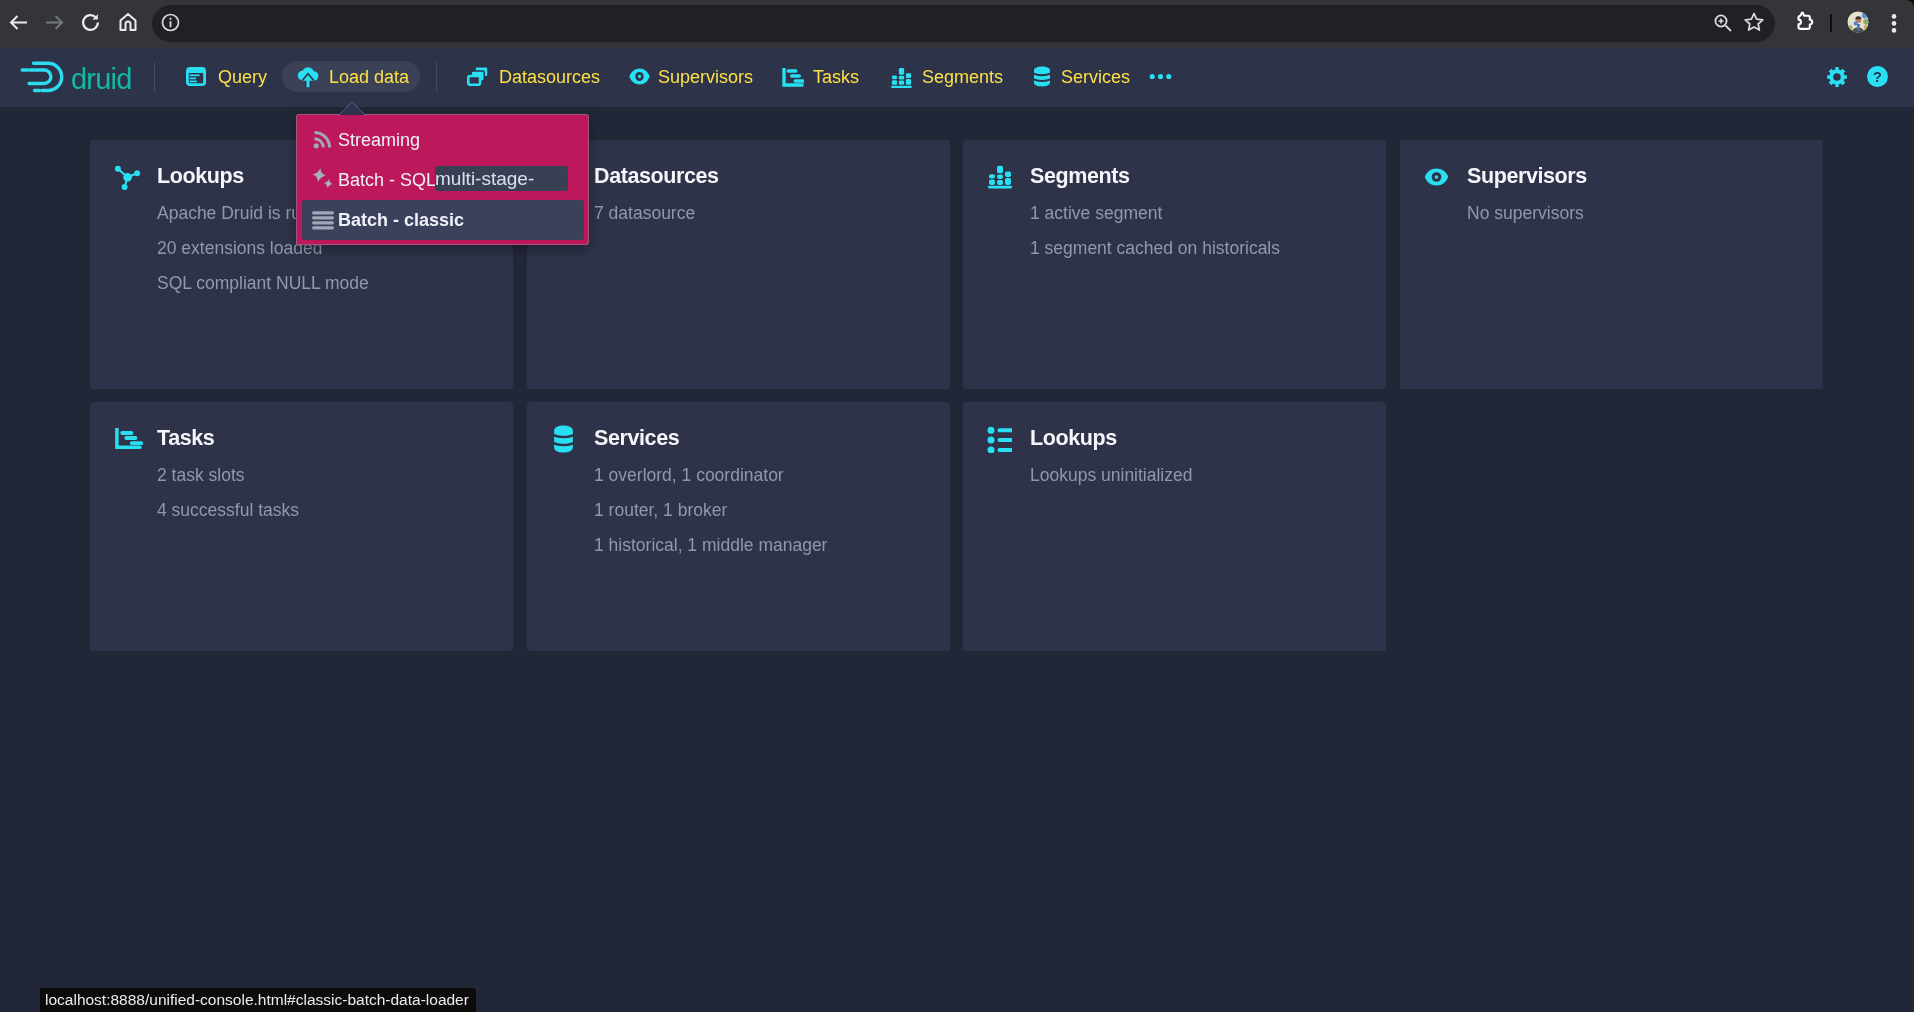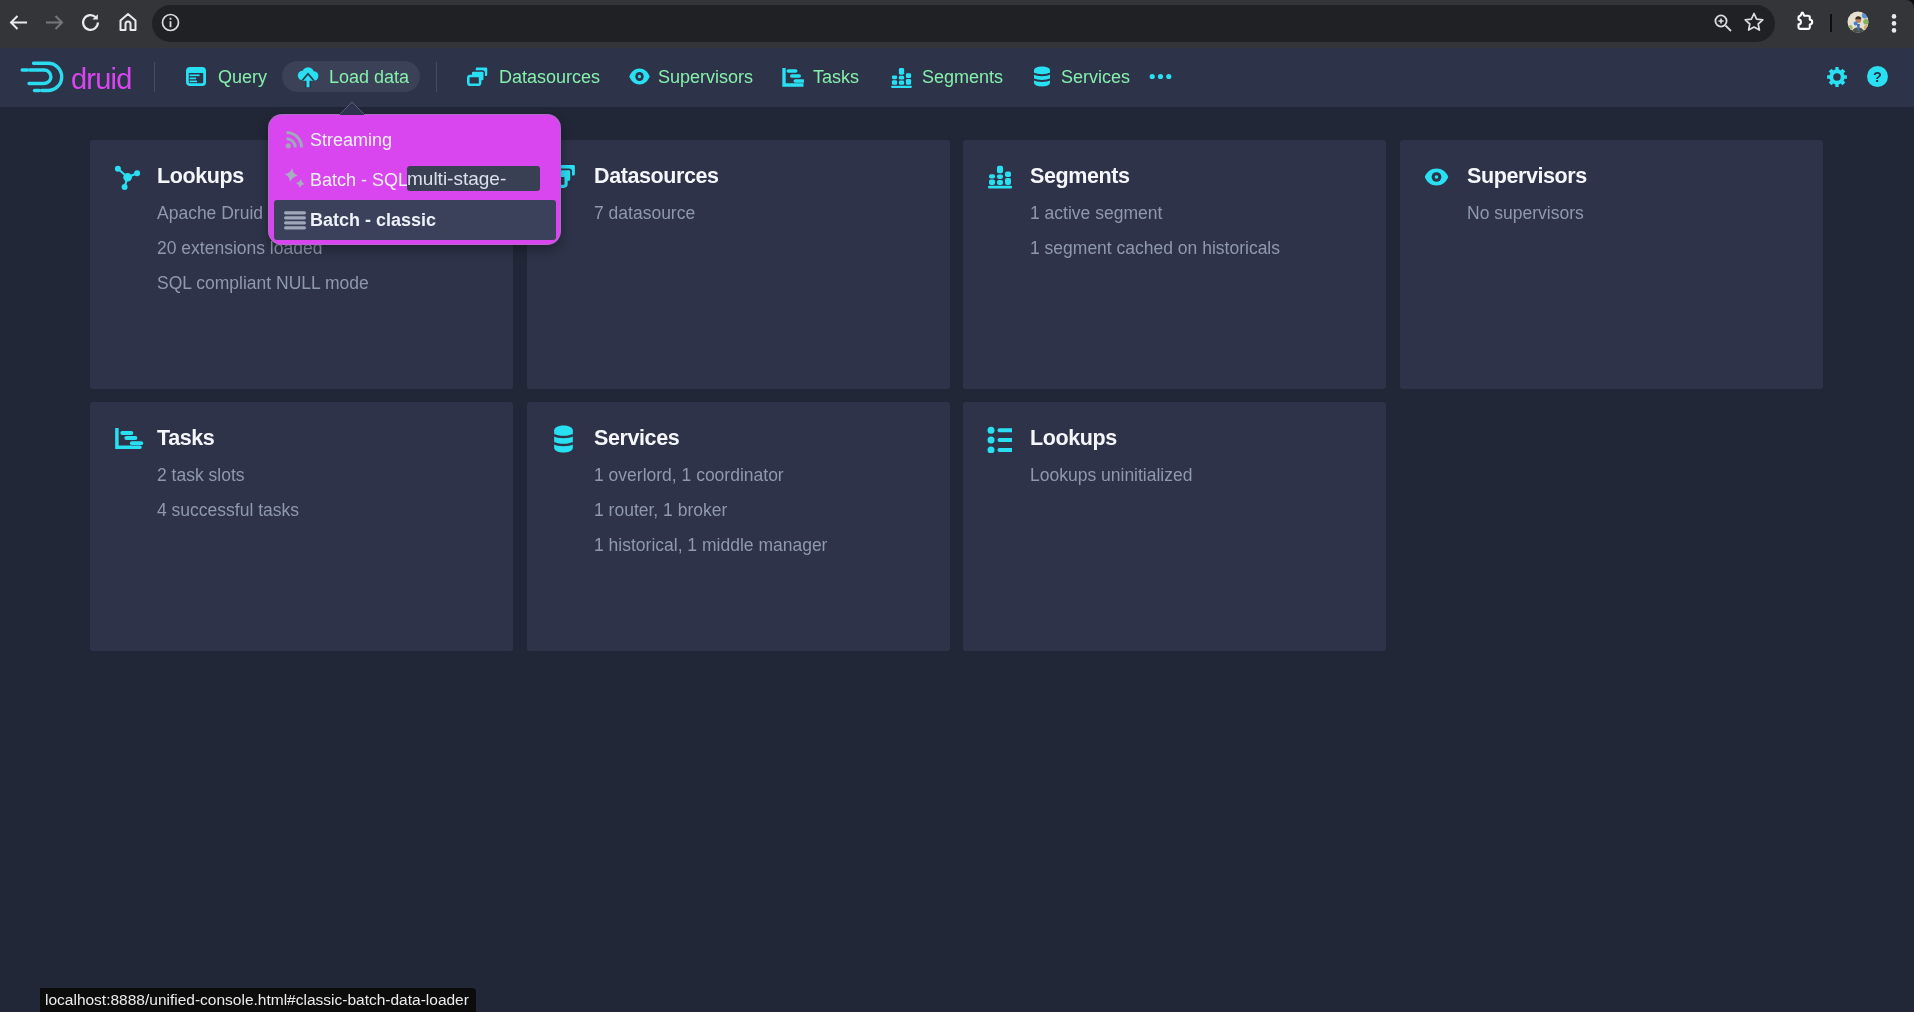--- a/index.html
+++ b/index.html
@@ -9,32 +9,32 @@
 
   
   #toolbar { position:absolute; left:0; top:0; width:1914px; height:48px; background:#343538; }
   #urlpill { position:absolute; left:152px; top:5px; width:1623px; height:37px; border-radius:19px; background:#202124; }
   #urltext { position:absolute; left:189px; top:5px; height:37px; line-height:37px; font-size:15px; color:#9aa0a6; }
   #urltext b { color:#e8eaed; font-weight:normal; }
 
   
   #navbar { position:absolute; left:0; top:48px; width:1914px; height:59px; background:#2d3349; }
   .navsep { position:absolute; top:14px; width:1px; height:30px; background:#454b60; }
-  .navlbl { position:absolute; top:0; height:59px; line-height:59px; font-size:18px; color:#86efac; }
+  .navlbl { position:absolute; top:0; height:59px; line-height:59px; font-size:18px; color:#fde047; }
   #loadpill { position:absolute; left:282px; top:13px; width:138px; height:31px; border-radius:16px; background:#3b4156; }
 
   
   .card { position:absolute; width:423px; height:249px; background:#2e3349; border-radius:3px; }
   .card h2 { position:absolute; left:67px; top:25px; font-size:21.5px; font-weight:bold; color:#f4f6fa; line-height:23px; letter-spacing:-0.4px; }
   .card p { position:absolute; left:67px; font-size:17.5px; color:#8f99ad; line-height:22px; white-space:nowrap; }
   .cicon { position:absolute; left:24px; top:24px; }
 
   
-  #popover { position:absolute; left:268px; top:114px; width:293px; height:131px; background:#d946ef;
-             border:1px solid rgba(138,144,158,0.5); border-radius:14px;
+  #popover { position:absolute; left:296px; top:114px; width:293px; height:131px; background:#be185d;
+             border:1px solid rgba(138,144,158,0.5); border-radius:3px;
              box-shadow:0 5px 12px rgba(0,0,0,0.32); }
   #caret { position:absolute; left:338px; top:101px; z-index:5; }
   .mitem { position:absolute; left:5px; width:282px; height:40px; }
   .mitem.hl { background:#3b415a; border-radius:3px;font-weight:bold; }
   .mitem span { position:absolute; left:36px; top:0; height:40px; line-height:40px; font-size:18px; color:#eef1f7; }
   #tag { position:absolute; left:133px; top:6px; width:133px; height:25px; border-radius:3px; background:#3a4054;
          color:#dce0ea; font-size:19px; line-height:25px; text-align:left; }
 
   
   #statusbubble { position:absolute; left:0; top:988px; height:33px; background:#0c0c0d;
@@ -110,21 +110,21 @@
 
 <div id="navbar">
   <svg class="abs" style="left:18px;top:8px" width="48" height="40" viewBox="0 0 48 40">
     <g stroke="#2bdcf0" stroke-width="3.4" fill="none" stroke-linecap="round">
       <path d="M15.5 7.3 H30 A13.7 13.6 0 0 1 30 34.5 H23.7"></path>
       <path d="M16.5 34.5 H21.2"></path>
       <path d="M11.7 14 H26 A6.9 6.75 0 0 1 26 27.5 H11"></path>
       <path d="M4.2 14 H9.4"></path>
     </g>
   </svg>
-  <div class="navlbl" style="left:71px;font-size:29px;color:#d946ef;letter-spacing:-0.8px;top:2px">druid</div>
+  <div class="navlbl" style="left:71px;font-size:29px;color:#14b8a6;letter-spacing:-0.8px;top:2px">druid</div>
 
   <div class="navsep" style="left:154px"></div>
 
   <svg class="abs" style="left:186px;top:19px" width="20" height="19" viewBox="0 0 20 19">
     <rect x="1.4" y="1.4" width="17.2" height="16.2" rx="2.4" stroke="#29dff2" stroke-width="2.8" fill="none"></rect>
     <rect x="1.4" y="1.4" width="17.2" height="4.6" fill="#29dff2"></rect>
     <g stroke="#29dff2" stroke-width="1.7">
       <path d="M3.6 8.3 H13.6"></path>
       <path d="M3.6 11.4 H10.1"></path>
       <path d="M3.6 14.4 H11.1"></path>

